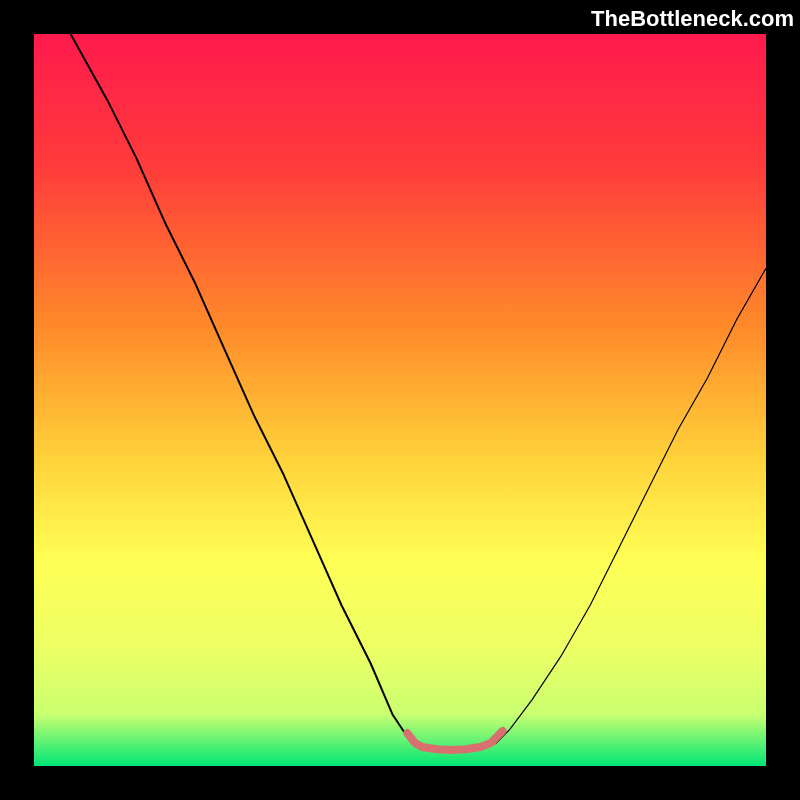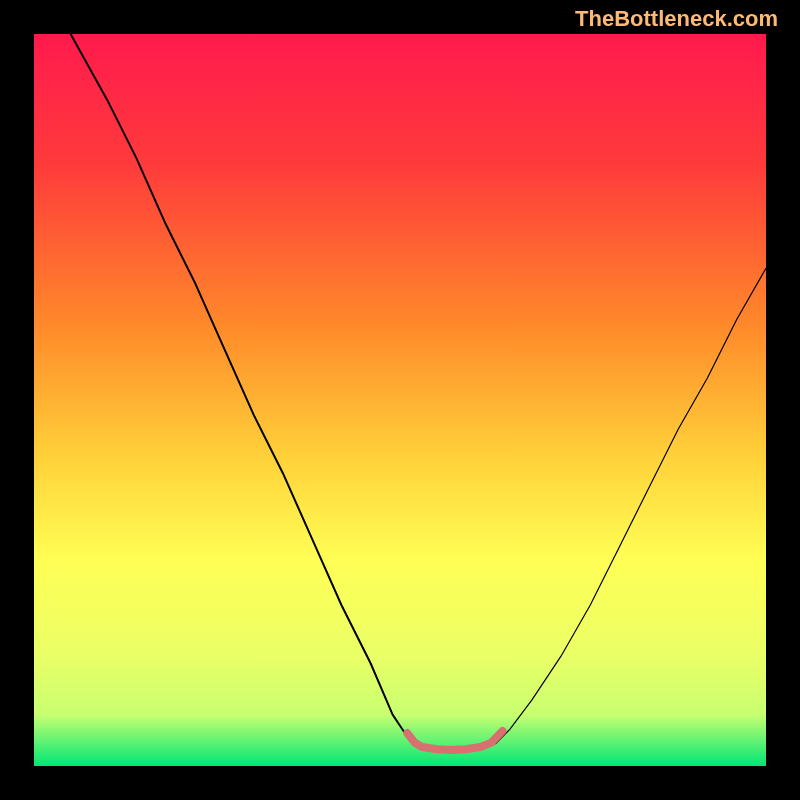--- a/index.html
+++ b/index.html
@@ -7,22 +7,22 @@
     padding: 0;
     width: 800px;
     height: 800px;
     background: #000;
     position: relative;
     font-family: Arial, sans-serif;
   }
   .watermark {
     position: absolute;
     top: 6px;
-    right: 22px;
-    color: #fdba74;
+    right: 6px;
+    color: #ffffff;
     font-size: 22px;
     font-weight: bold;
     z-index: 10;
   }
   .plot-area {
     position: absolute;
     left: 34px;
     top: 34px;
     width: 732px;
     height: 732px;

